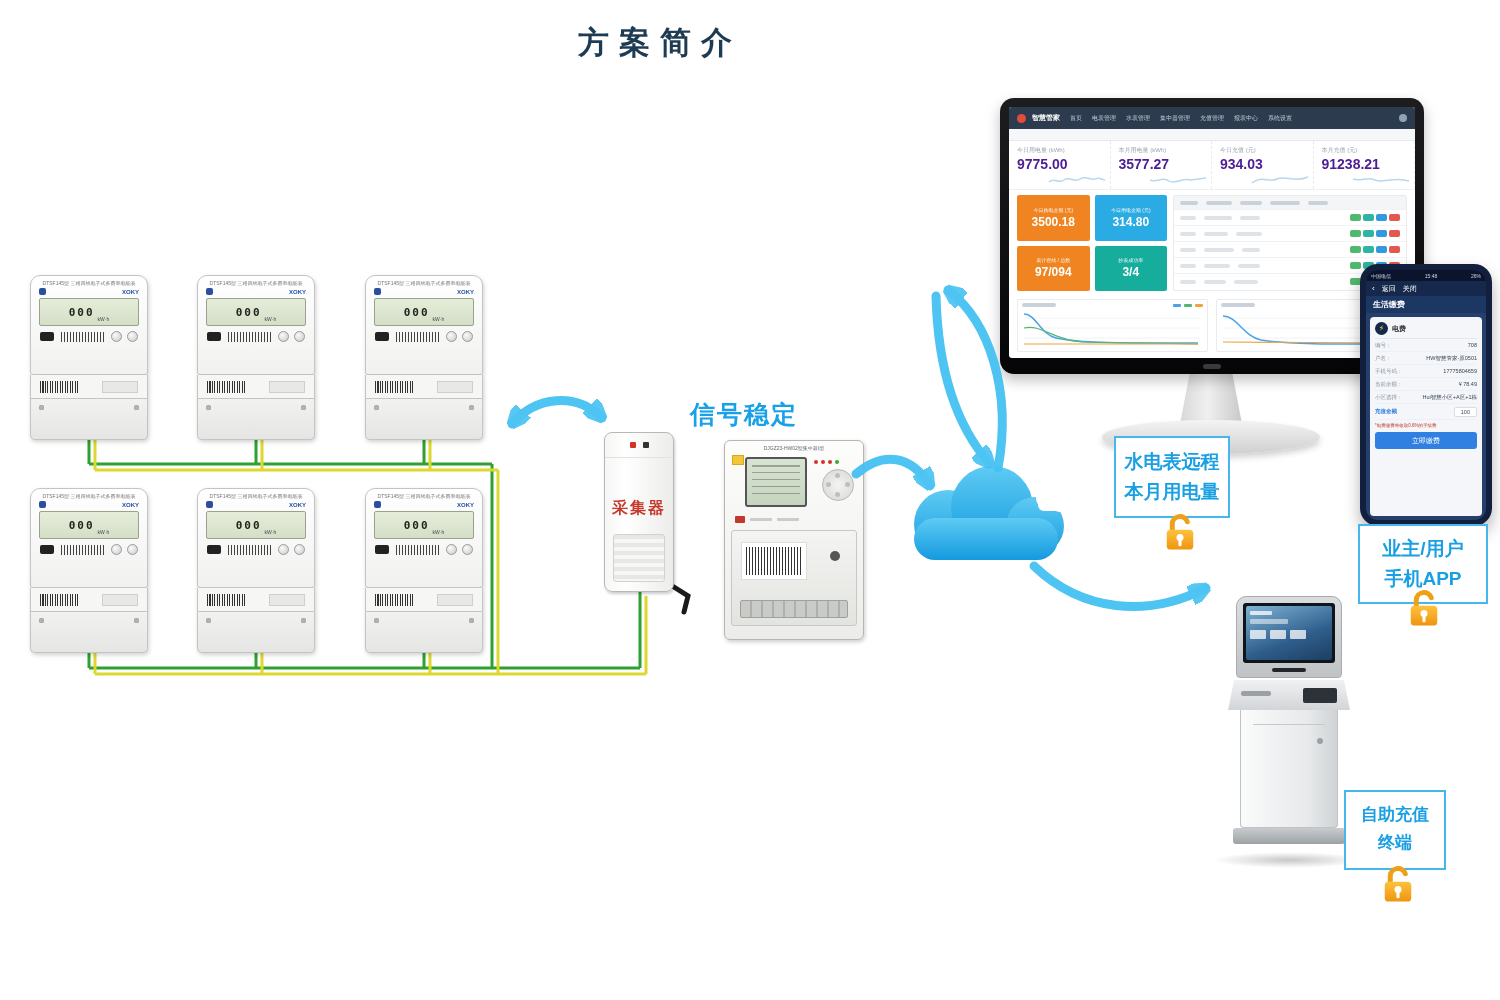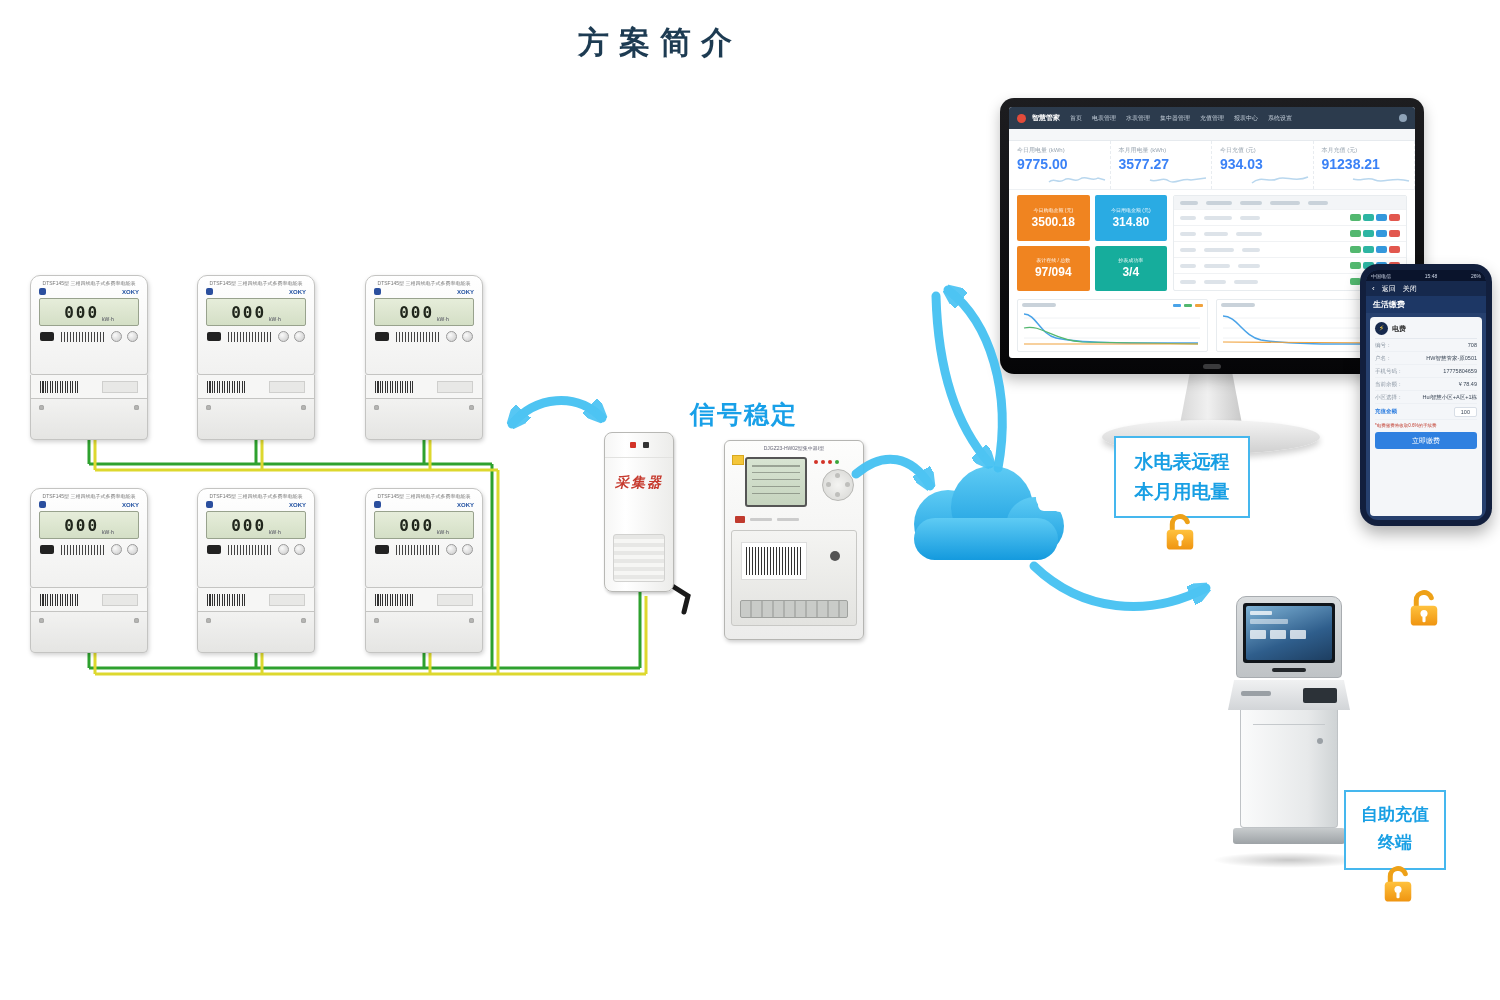--- a/index.html
+++ b/index.html
@@ -22,40 +22,40 @@
   
   .meter{position:absolute;width:118px;z-index:2;filter:drop-shadow(1px 2px 2px rgba(0,0,0,.18));}
   .m1{left:30px;top:275px}.m2{left:197px;top:275px}.m3{left:365px;top:275px}
   .m4{left:30px;top:488px}.m5{left:197px;top:488px}.m6{left:365px;top:488px}
   .m-top{height:100px;background:linear-gradient(180deg,#ffffff,#f1f1f0);border:1px solid #c4c4c2;border-radius:10px 10px 3px 3px;padding:4px 6px 0;box-sizing:border-box;}
   .m-model{font-size:5px;color:#777;text-align:center;white-space:nowrap;overflow:hidden;}
   .m-brandrow{display:flex;justify-content:space-between;align-items:center;height:9px;margin:1px 2px;}
   .m-logo{width:7px;height:7px;background:#2b4f9e;border-radius:2px;}
   .m-brand{font-size:6px;font-weight:bold;color:#1f4fa0;}
   .m-lcd{height:26px;margin:2px;background:linear-gradient(#e6edda,#d4dfc6);border:1px solid #98a28d;border-radius:2px;display:flex;align-items:center;justify-content:center;gap:3px;}
-  .m-lcd .digits{font-family:"DejaVu Sans Mono","Liberation Mono",monospace;font-weight:bold;font-size:16px;color:#20261c;letter-spacing:2px;}
+  .m-lcd .digits{font-family:"DejaVu Sans Mono","Liberation Mono",monospace;font-weight:bold;font-size:11px;color:#20261c;letter-spacing:2px;}
   .m-lcd .unit{font-size:5px;color:#445;align-self:flex-end;margin-bottom:3px;}
   .m-labels{display:flex;justify-content:space-between;align-items:center;margin:5px 3px 0;}
   .m-ir{width:14px;height:9px;background:#222;border-radius:2px;}
   .m-barcode{width:44px;height:10px;background:repeating-linear-gradient(90deg,#444 0 1px,transparent 1px 3px);}
   .m-btns{display:flex;gap:5px;}
   .m-btns i{width:9px;height:9px;border-radius:50%;background:radial-gradient(circle at 35% 35%,#fafafa,#c9c9c9);border:1px solid #9b9b9b;}
   .m-mid{height:24px;background:#f6f6f5;border:1px solid #c4c4c2;border-top:none;display:flex;align-items:center;justify-content:space-between;padding:0 9px;box-sizing:border-box;}
   .m-barcode2{width:40px;height:12px;background:repeating-linear-gradient(90deg,#333 0 1px,transparent 1px 2.5px);}
   .m-plate{width:34px;height:10px;background:#e8e8e6;border:1px solid #cfcfcd;}
   .m-bot{height:40px;background:linear-gradient(#f2f2f1,#e5e5e3);border:1px solid #c4c4c2;border-top:none;border-radius:0 0 5px 5px;position:relative;}
   .m-bot i{position:absolute;width:5px;height:5px;border-radius:50%;background:#b5b5b3;box-shadow:inset 0 0 1px #666;}
   .m-bot i.tl{left:8px;top:6px}.m-bot i.tr{right:8px;top:6px}
 
   
   .collector{position:absolute;left:604px;top:432px;width:68px;height:158px;z-index:2;background:linear-gradient(90deg,#f6f6f5,#ffffff 30%,#ececea);border:1px solid #b8b8b5;border-radius:8px;box-shadow:1px 2px 3px rgba(0,0,0,.2);}
   .c-top{height:24px;border-bottom:1px solid #e2e2e0;display:flex;align-items:center;justify-content:center;gap:7px;}
   .c-led{width:6px;height:6px;border-radius:1px;}
   .c-led.red{background:#d23327}.c-led.dark{background:#333}
-  .c-title{margin-top:16px;text-align:center;color:#c63a2e;font-weight:bold;font-size:14px;letter-spacing:2px;font-style:italic;}
+  .c-title{margin-top:40px;text-align:center;color:#c63a2e;font-weight:bold;font-size:16px;letter-spacing:2px;}
   .c-ribs{position:absolute;bottom:9px;left:8px;right:8px;height:46px;background:repeating-linear-gradient(180deg,#e7e7e5 0 4px,#f6f6f4 4px 8px);border:1px solid #d2d2d0;border-radius:3px;}
 
   
   .concentrator{position:absolute;left:724px;top:440px;width:140px;height:200px;z-index:2;background:linear-gradient(180deg,#fdfdfc,#ececeb);border:1px solid #b5b5b2;border-radius:6px;box-shadow:1px 2px 4px rgba(0,0,0,.2);padding-top:4px;box-sizing:border-box;}
   .con-model{font-size:5px;color:#667;text-align:center;height:8px;margin:0 8px;white-space:nowrap;overflow:hidden;}
   .con-warn{position:absolute;left:7px;top:14px;width:10px;height:8px;background:#f4c63a;border:1px solid #d8a81f;}
   .con-panel{display:flex;gap:7px;margin:4px 8px 0 20px;height:52px;}
   .con-lcd{width:58px;height:46px;background:linear-gradient(#d8e4d2,#c6d4bf);border:2px solid #555;border-radius:3px;position:relative;}
   .con-lcd:after{content:"";position:absolute;left:5px;right:5px;top:6px;bottom:6px;background:repeating-linear-gradient(180deg,rgba(0,0,0,.28) 0 1.5px,transparent 1.5px 7px);}
   .con-right{flex:1;position:relative;}
@@ -87,21 +87,21 @@
   .db-top{height:22px;background:#2c3b4d;display:flex;align-items:center;gap:6px;padding:0 8px;flex:none;}
   .db-logo{width:9px;height:9px;border-radius:50%;background:#e34b3a;}
   .db-brand{color:#fff;font-size:7px;font-weight:bold;margin-right:4px;white-space:nowrap;}
   .db-menu{display:flex;gap:10px;flex:1;}
   .db-menu span{color:#c3cdd8;font-size:6px;white-space:nowrap;}
   .db-user{width:8px;height:8px;border-radius:50%;background:#8fa3b8;}
   .db-sub{height:11px;background:#f5f7f9;border-bottom:1px solid #e6eaee;flex:none;}
   .db-stats{display:flex;height:48px;border-bottom:1px solid #eef1f4;flex:none;}
   .stat{flex:1;padding:5px 8px 0;border-right:1px dashed #e8ecf0;position:relative;}
   .stat .lbl{font-size:6px;color:#9aa6b1;}
-  .stat .val{font-size:14px;color:#3b82f6;font-weight:bold;margin-top:1px;}
+  .stat .val{font-size:14px;color:#4c1d95;font-weight:bold;margin-top:1px;}
   .stat svg{position:absolute;right:4px;bottom:2px;}
   .db-mid{display:flex;gap:6px;padding:5px 8px;height:106px;flex:none;box-sizing:border-box;}
   .tiles{width:150px;display:grid;grid-template-columns:1fr 1fr;grid-gap:5px;}
   .tile{border-radius:2px;display:flex;flex-direction:column;align-items:center;justify-content:center;color:#fff;}
   .tile .tlbl{font-size:5px;opacity:.9;}
   .tile .tval{font-size:12px;font-weight:bold;margin-top:2px;}
   .tile.t0,.tile.t2{background:#f08420}.tile.t1{background:#2aabe3}.tile.t3{background:#16ad9c}
   .db-table{flex:1;border:1px solid #e8ecef;border-radius:2px;overflow:hidden;}
   .tbl-head{height:13px;background:#f3f5f7;display:flex;align-items:center;gap:8px;padding:0 6px;}
   .tbl-head b{height:4px;border-radius:2px;background:#c9d2da;display:block;}
@@ -155,21 +155,21 @@
   .k-pad{position:absolute;right:13px;top:8px;width:34px;height:15px;background:#2c3238;border-radius:2px;}
   .k-slot2{position:absolute;left:13px;top:11px;width:30px;height:5px;background:#9aa0a5;border-radius:2px;}
   .k-body{position:relative;width:98px;margin:0 auto;height:118px;background:linear-gradient(90deg,#fafbfb,#e7e9ea 70%,#cfd3d5);border:1px solid #bfc3c6;border-top:none;border-radius:0 0 4px 4px;box-sizing:border-box;}
   .k-body:after{content:"";position:absolute;left:12px;right:12px;top:14px;height:1px;background:#c5c9cc;}
   .k-lock{position:absolute;right:14px;top:28px;width:6px;height:6px;border-radius:50%;background:#9aa0a5;}
   .k-base{width:112px;margin:0 auto;height:16px;background:linear-gradient(#c8ccce,#9da2a6);border-radius:3px;}
 
   
   .blue-box{position:absolute;border:2px solid #45b7ee;background:#fff;color:#189fe4;font-weight:bold;text-align:center;box-sizing:border-box;z-index:6;}
   .blue-box span{display:block;}
-  .mgmt-box{left:1114px;top:436px;width:136px;height:82px;font-size:19px;padding-top:9px;line-height:30px;}
+  .mgmt-box{left:1114px;top:436px;width:116px;height:82px;font-size:19px;padding-top:9px;line-height:30px;}
   .app-box{left:1358px;top:524px;width:130px;height:80px;font-size:19px;padding-top:8px;line-height:30px;z-index:7;}
   .kiosk-box{left:1344px;top:790px;width:102px;height:80px;font-size:17px;padding-top:9px;line-height:28px;}
   .lock{position:absolute;width:36px;height:42px;z-index:8;}
   .lock1{left:1162px;top:512px;}
   .lock2{left:1406px;top:588px;}
   .lock3{left:1380px;top:864px;}
 </style>
 </head>
 <body>
 
@@ -666,20 +666,24 @@
     <div class="k-body">
         <span class="k-lock"></span>
       </div>
     <div class="k-base"></div>
   </div>
 
   <div class="blue-box mgmt-box">
     <span>水电表远程</span>
       <span>本月用电量</span>
   </div>
+  <div class="blue-box app-box">
+    <span>业主/用户</span>
+      <span>手机APP</span>
+  </div>
   <div class="blue-box kiosk-box">
     <span>自助充值</span>
       <span>终端</span>
   </div>
 
   <svg class="lock lock1" viewBox="0 0 32 38">
     <path d="M9 17 V11 a7 7 0 0 1 13.6 -2.2" stroke="#eea117" stroke-width="4.5" fill="none" stroke-linecap="round"></path>
     <rect x="4" y="16" width="24" height="18" rx="3.5" fill="url(#goldg)"></rect>
     <circle cx="16" cy="23" r="3.2" fill="#fff"></circle>
       <rect x="14.6" y="25" width="2.8" height="6" rx="1.2" fill="#fff"></rect>

